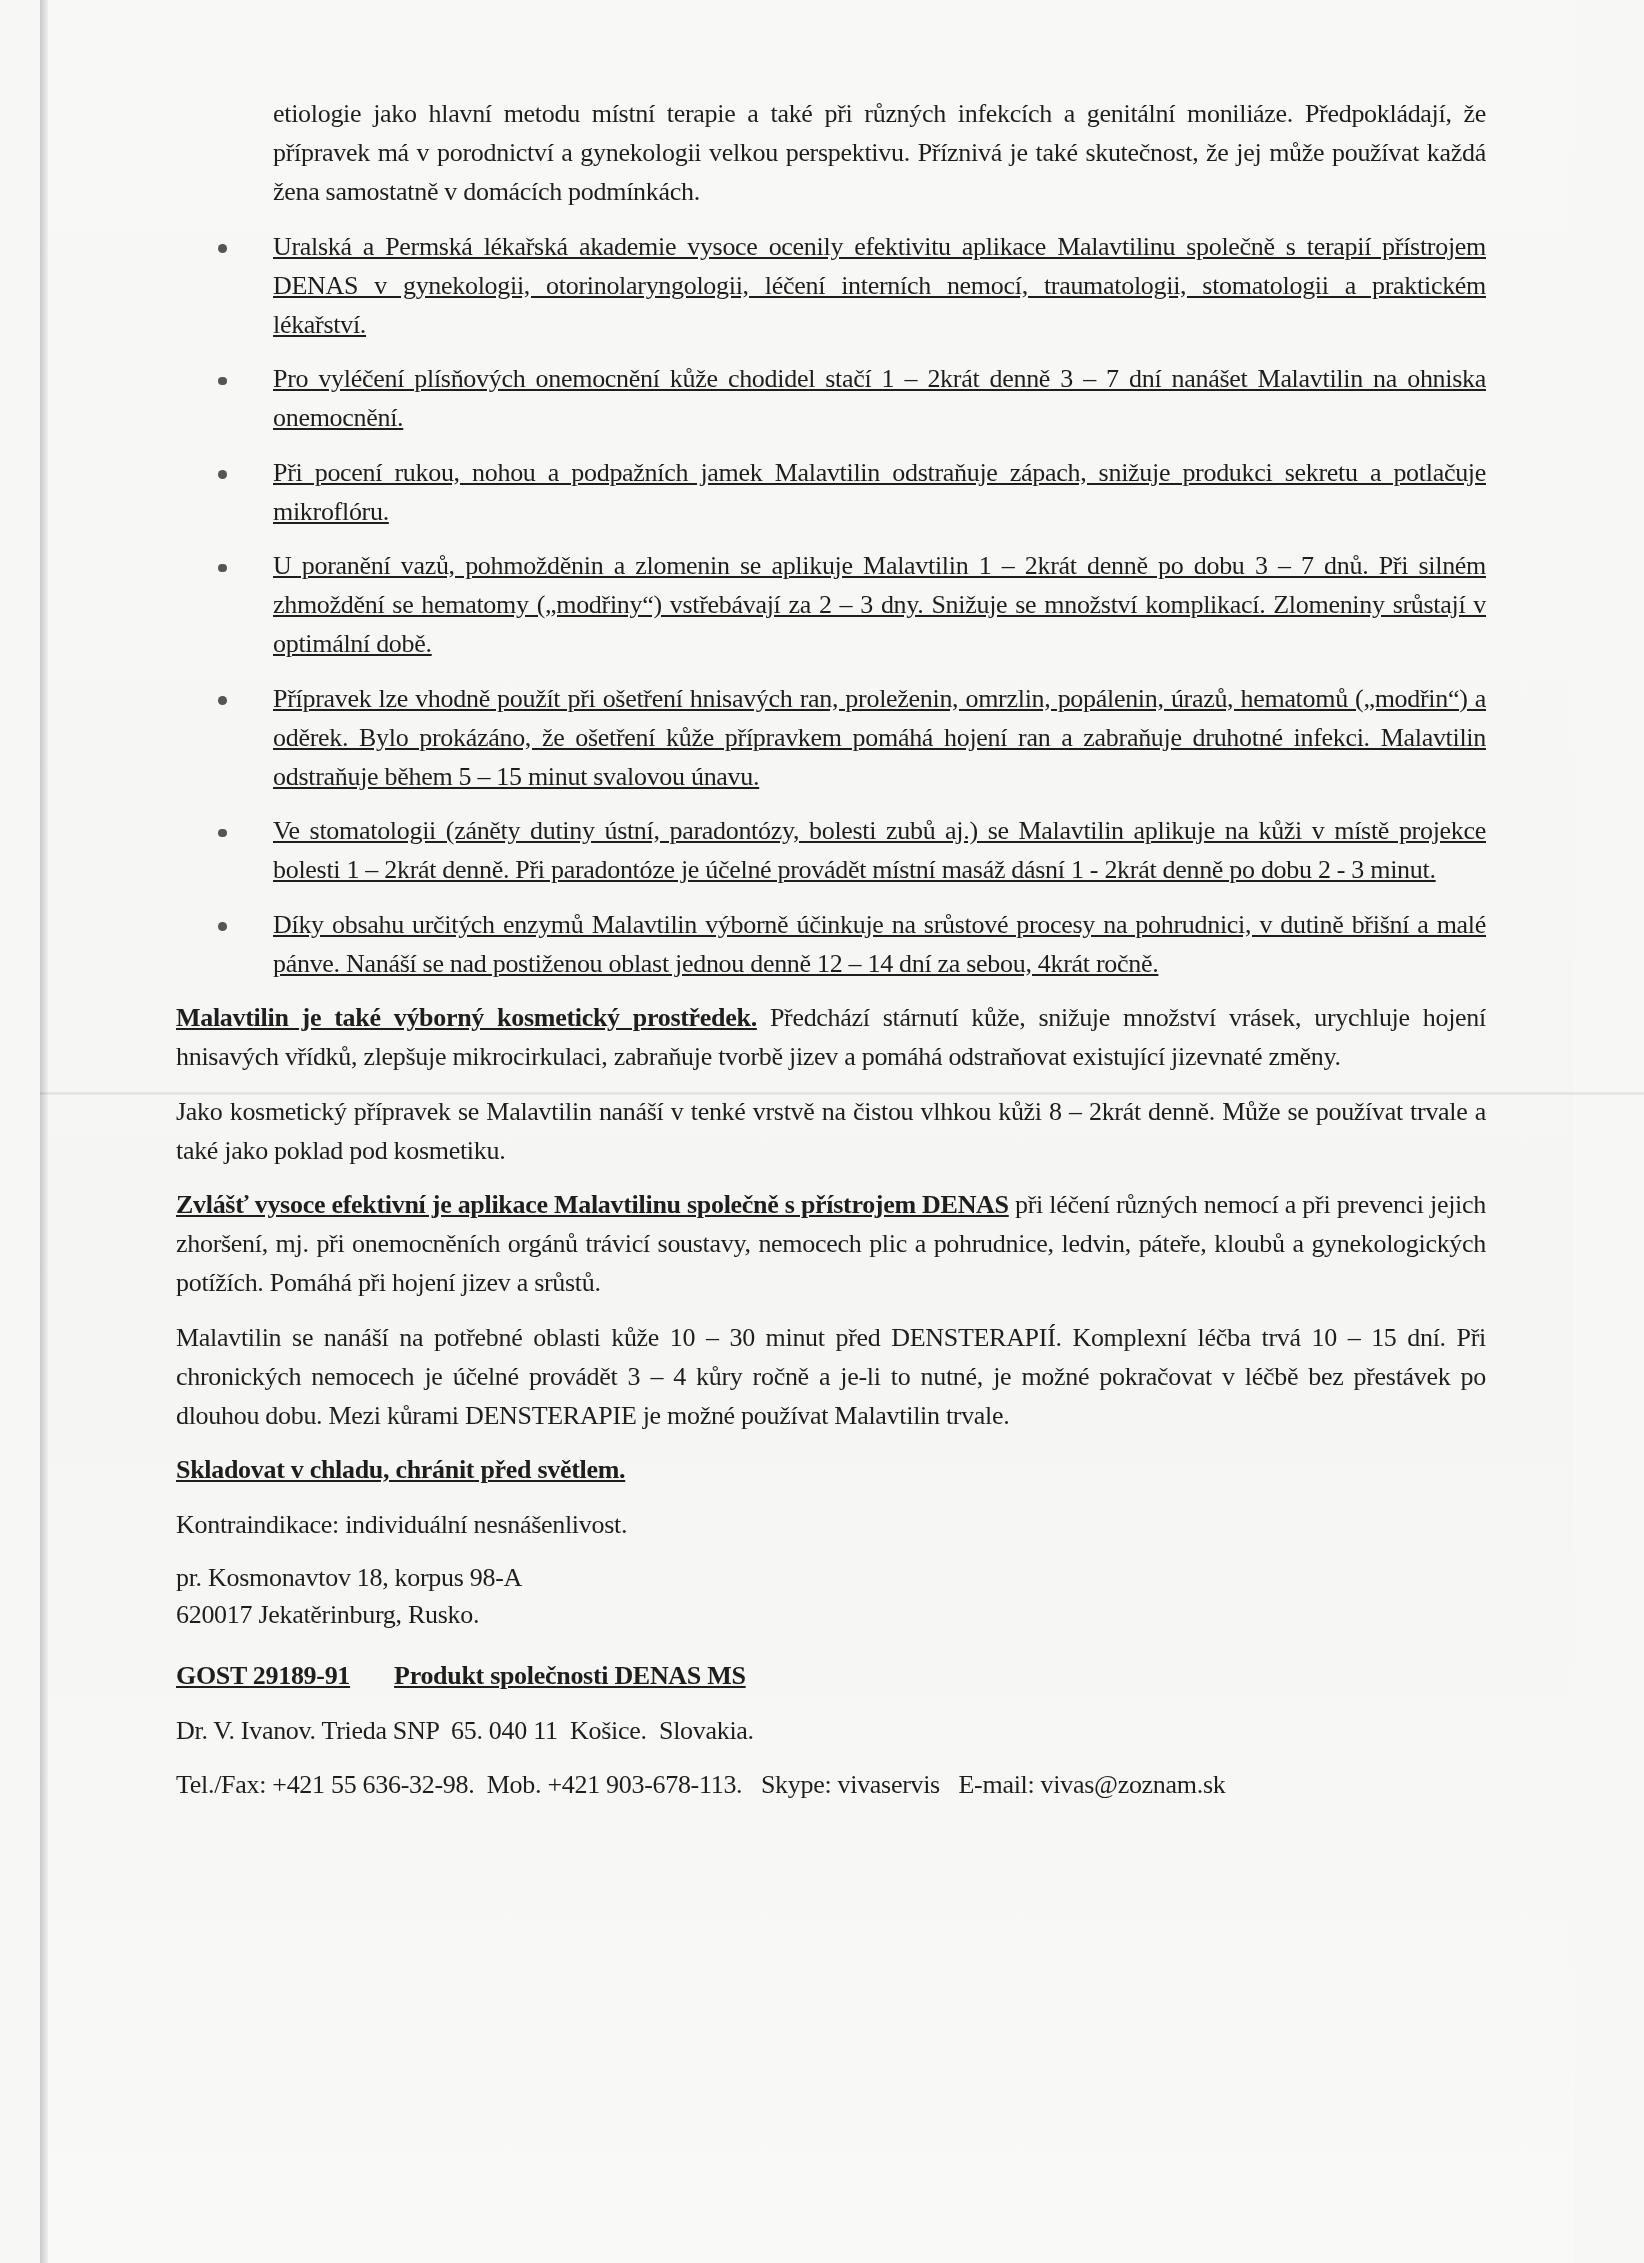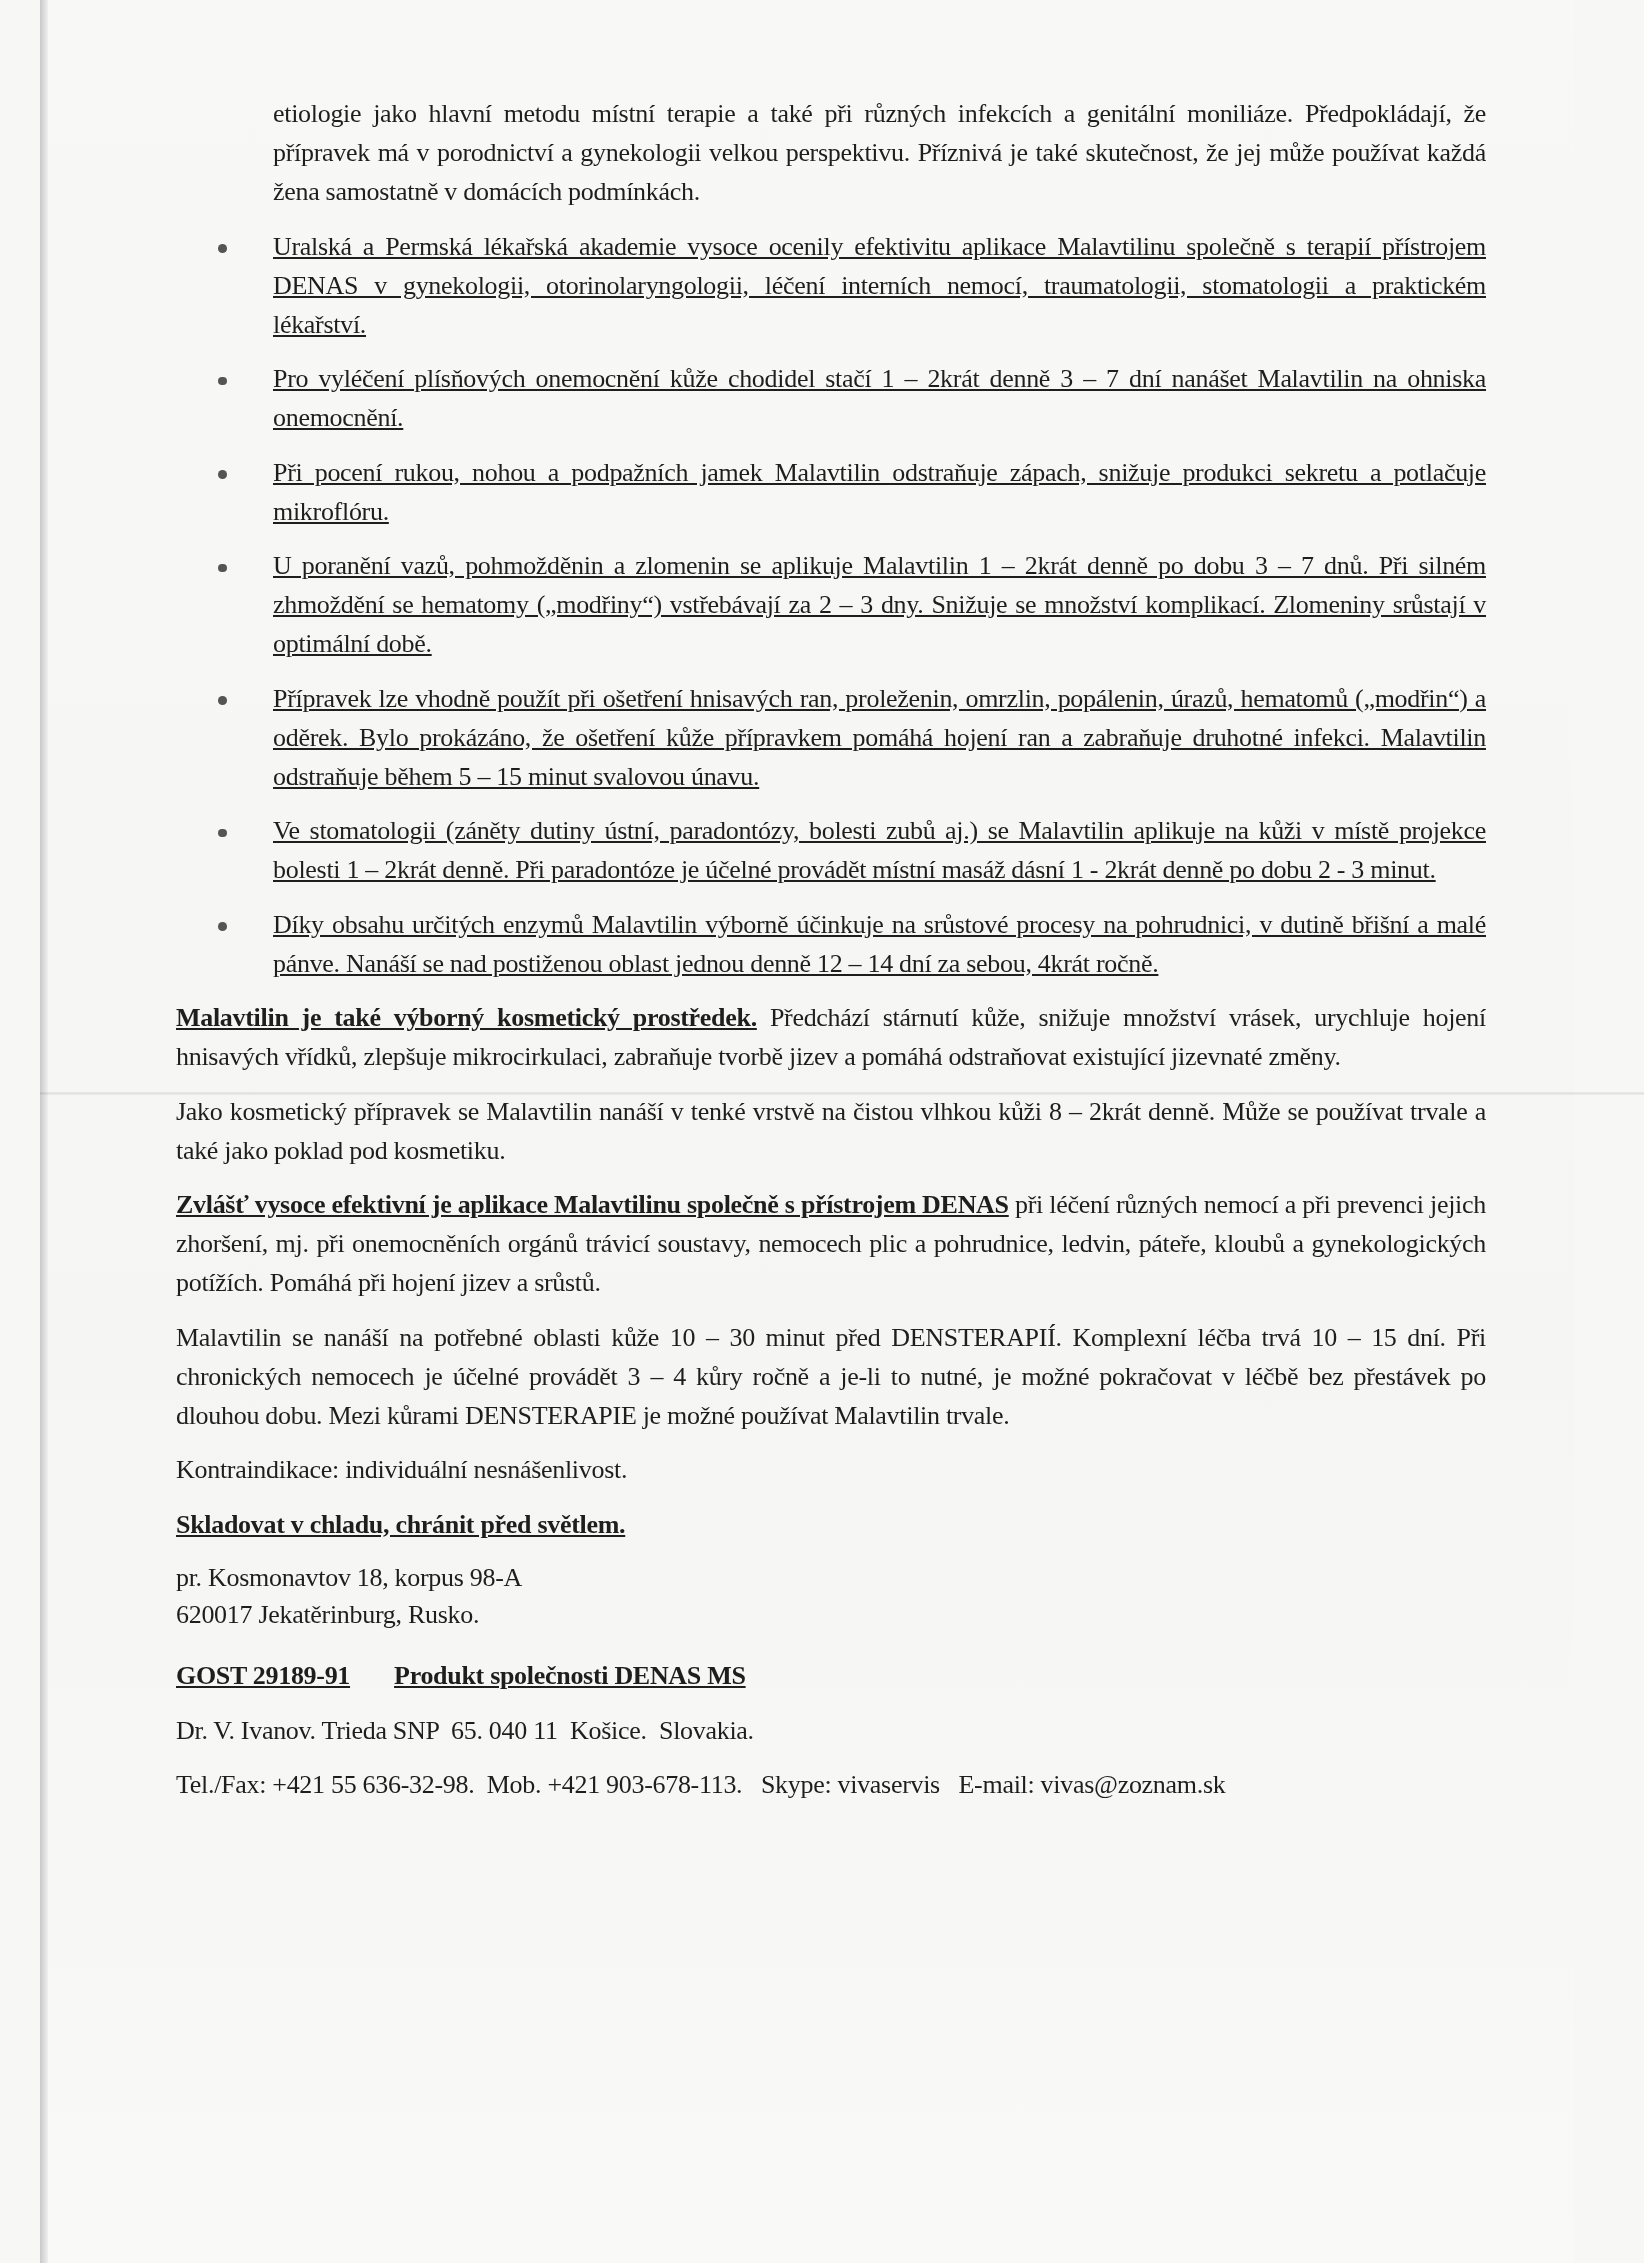--- a/index.html
+++ b/index.html
@@ -63,23 +63,23 @@
     </ul>
 
     <p class="para"><b>Malavtilin je také výborný kosmetický prostředek.</b><span> Předchází stárnutí kůže, snižuje množství vrásek, urychluje hojení hnisavých vřídků, zlepšuje mikrocirkulaci, zabraňuje tvorbě jizev a pomáhá odstraňovat existující jizevnaté změny.</span></p>
 
     <p class="para">Jako kosmetický přípravek se Malavtilin nanáší v tenké vrstvě na čistou vlhkou kůži 8 – 2krát denně. Může se používat trvale a také jako poklad pod kosmetiku.</p>
 
     <p class="para"><b>Zvlášť vysoce efektivní je aplikace Malavtilinu společně s přístrojem DENAS</b><span> při léčení různých nemocí a při prevenci jejich zhoršení, mj. při onemocněních orgánů trávicí soustavy, nemocech plic a pohrudnice, ledvin, páteře, kloubů a gynekologických potížích. Pomáhá při hojení jizev a srůstů.</span></p>
 
     <p class="para">Malavtilin se nanáší na potřebné oblasti kůže 10 – 30 minut před DENSTERAPIÍ. Komplexní léčba trvá 10 – 15 dní. Při chronických nemocech je účelné provádět 3 – 4 kůry ročně a je-li to nutné, je možné pokračovat v léčbě bez přestávek po dlouhou dobu. Mezi kůrami DENSTERAPIE je možné používat Malavtilin trvale.</p>
 
+    <p class="para bold">Skladovat v chladu, chránit před světlem.</p>
+
     <p class="para">Kontraindikace: individuální nesnášenlivost.</p>
-
-    <p class="para bold">Skladovat v chladu, chránit před světlem.</p>
 
     <div class="para addr" style="margin-bottom:23px;">
       <div>pr. Kosmonavtov 18, korpus 98-A</div>
       <div>620017 Jekatěrinburg, Rusko.</div>
     </div>
 
     <p class="para bold gost-row"><span>GOST 29189-91</span><span class="gap"></span><span>Produkt společnosti DENAS MS</span></p>
 
 
     <p class="para contact-line">Dr. V. Ivanov. Trieda SNP  65. 040 11  Košice.  Slovakia.</p>

